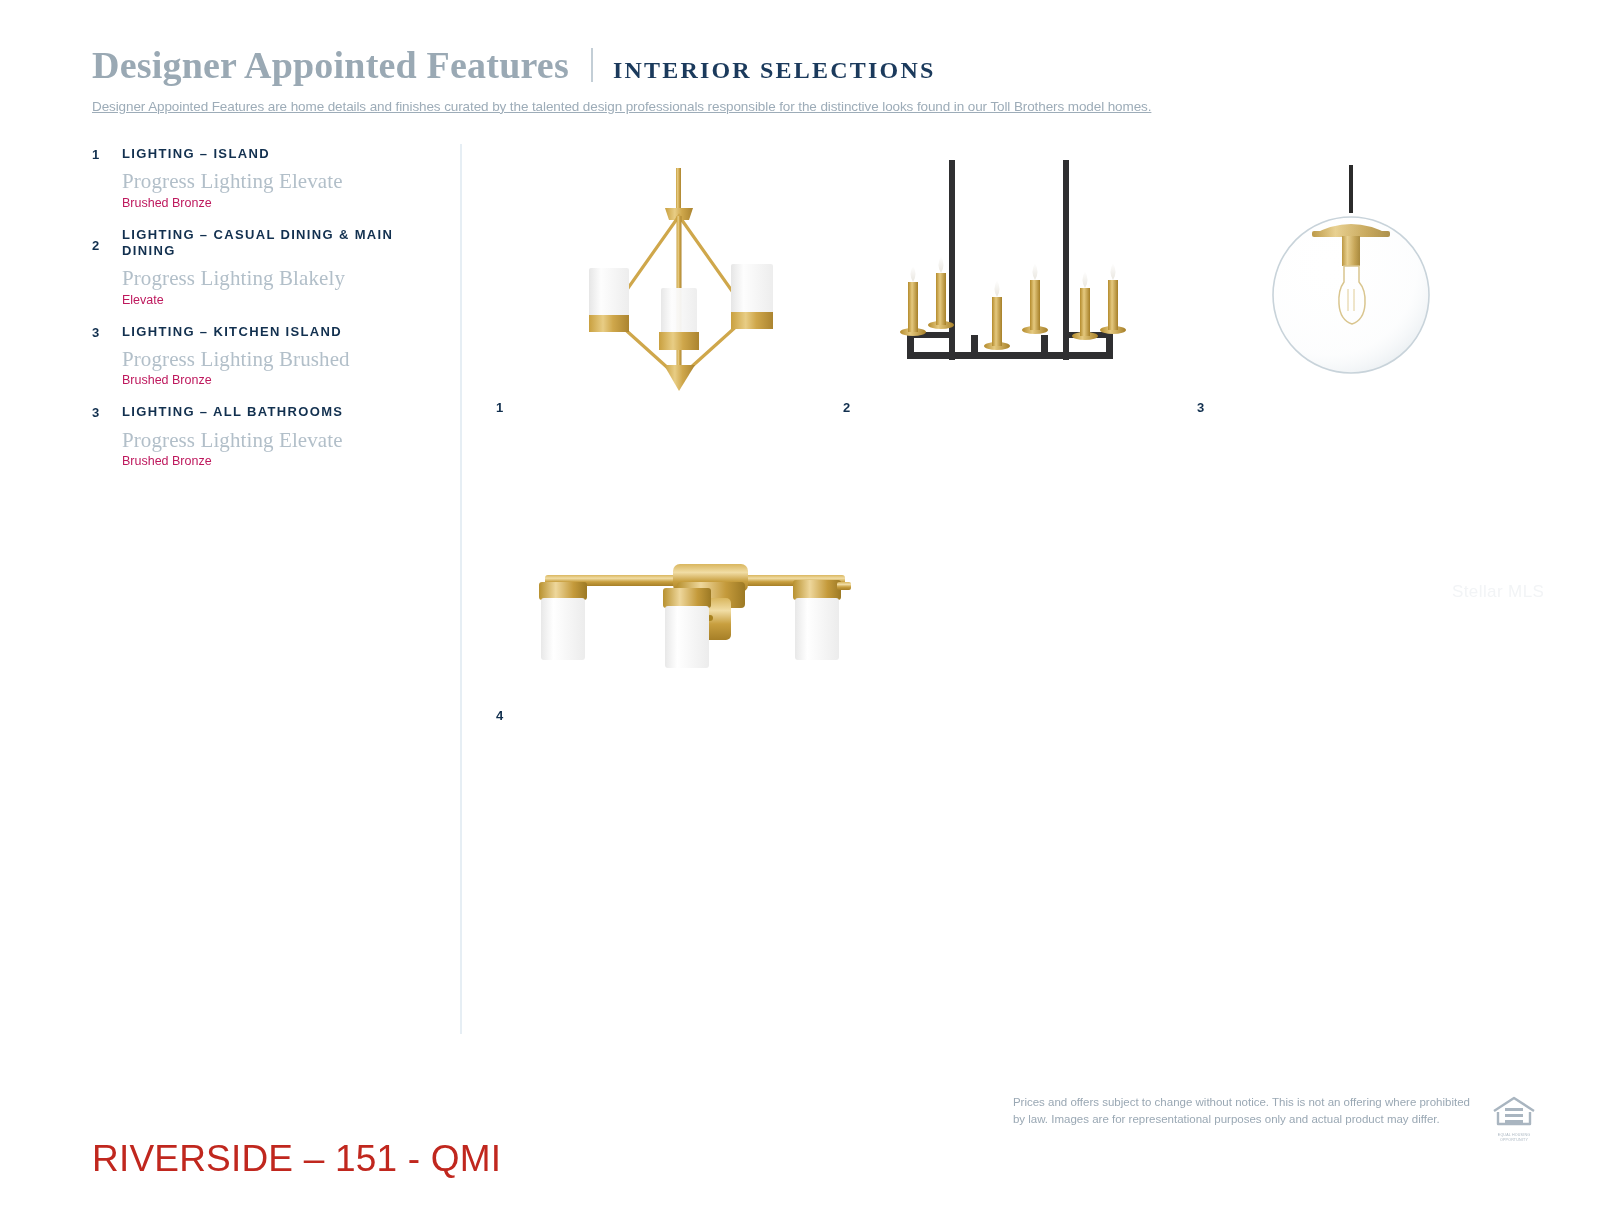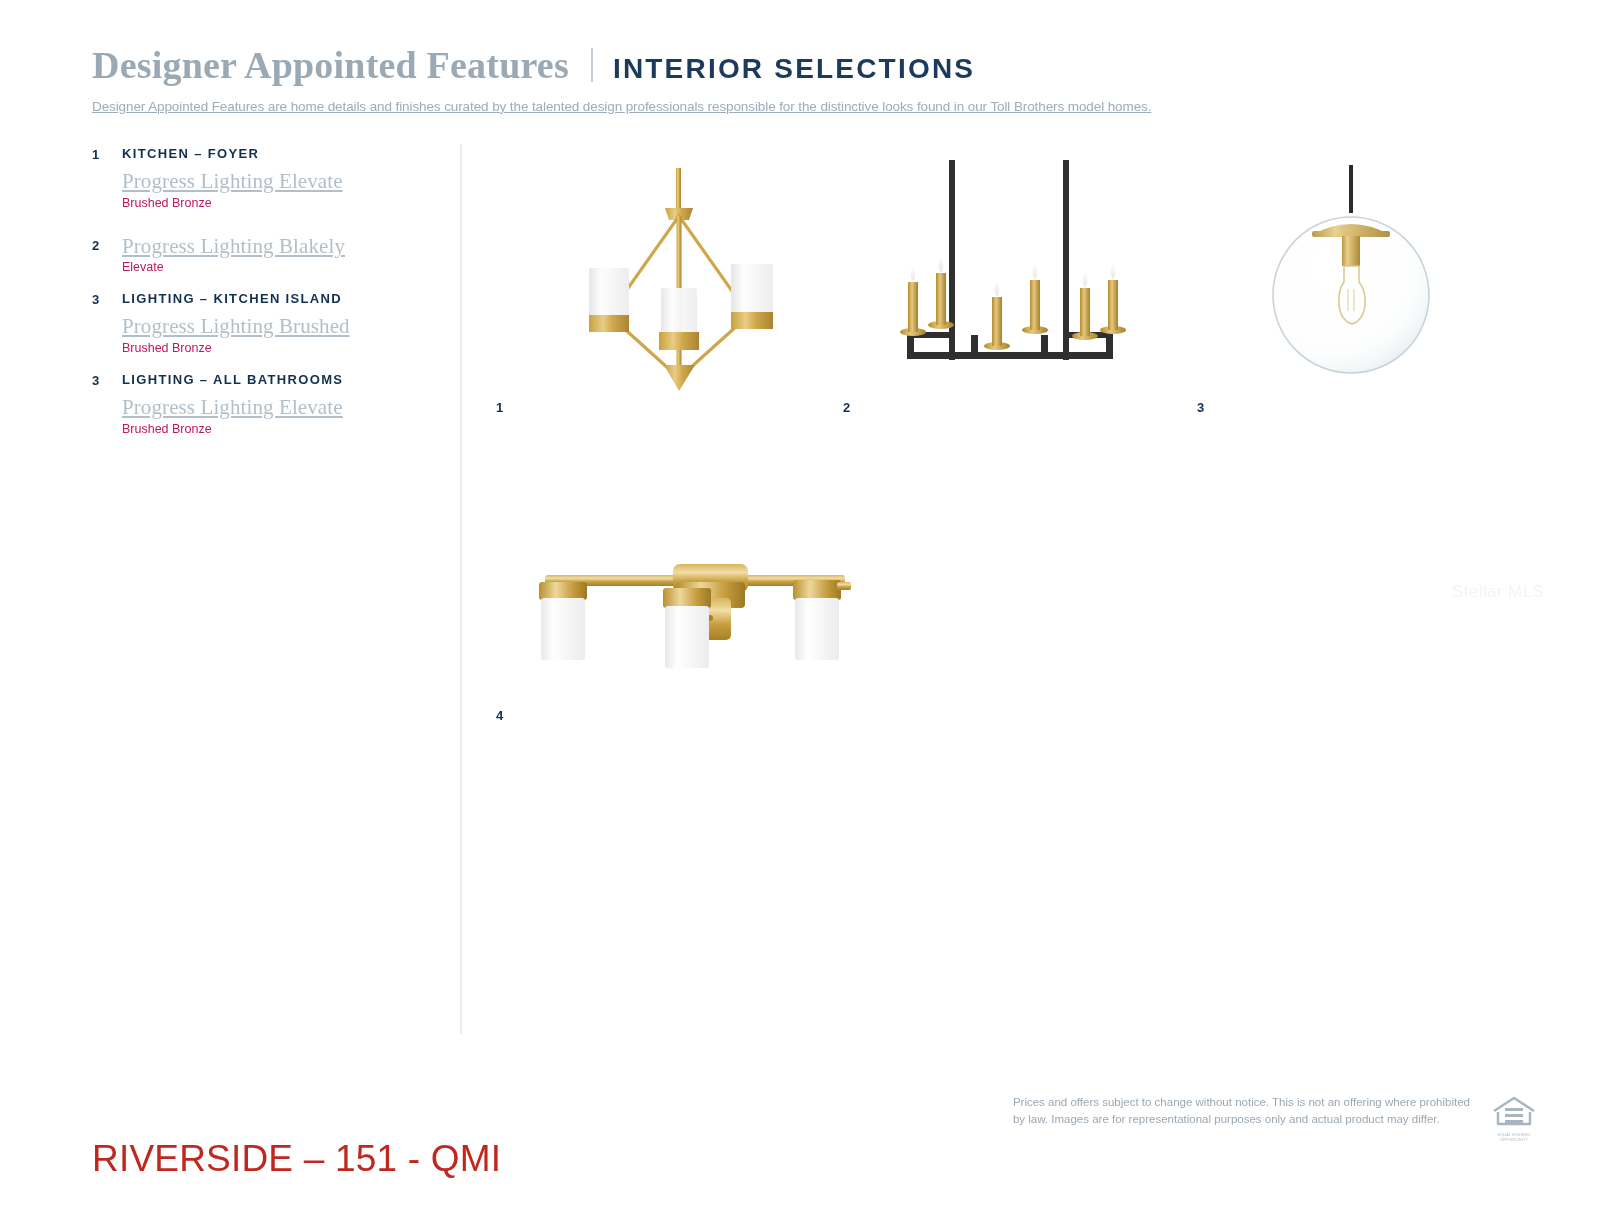--- a/index.html
+++ b/index.html
@@ -17,22 +17,22 @@
   .title-main {
     font-family: "Liberation Serif", serif;
     font-size: 38px; font-weight: 700; letter-spacing: .2px;
     color: #9aa9b4; line-height: 1.05; white-space: nowrap;
   }
   .title-divider {
     display:inline-block; width:2px; height:34px; background:#c3ced6;
     margin: 0 20px 0 22px; position: relative; top: 4px;
   }
   .title-sub {
-    font-family: Liberation Sans, sans-serif;
-    font-size: 28px; font-weight: 700; letter-spacing: 2.2px;
+    font-family: Liberation Serif, serif;
+    font-size: 24px; font-weight: 700; letter-spacing: 2.2px;
     color: #1b3a5c; white-space: nowrap;
   }
   .header-desc {
     margin-top: 13px;
     font-size: 13.5px; color: #9dacb8; letter-spacing: -0.1px;
     font-family: "Liberation Sans", sans-serif;
     white-space: nowrap;
     text-decoration: underline;
   }
 
@@ -48,21 +48,21 @@
   .sb-num.mid { padding-top: 11px; }
   .sb-body { flex: 1 1 auto; }
   .sb-cat {
     font-size: 13px; font-weight: 700; letter-spacing: 1.35px;
     color: #12304f; line-height: 1.25;
     font-family: "Liberation Sans", sans-serif;
   }
   .sb-prod {
     font-family: "Liberation Serif", serif;
     font-size: 21px; color: #b2bfc9; line-height: 1.45;
-    margin-top: 4px; letter-spacing: .1px; text-decoration: underline;
+    margin-top: 4px; letter-spacing: .1px;
   }
   .sb-fin {
     font-size: 12.5px; color: #be185d; line-height: 1.2;
     margin-top: -1px; margin-bottom: 14px;
     font-family: "Liberation Sans", sans-serif;
   }
 
   
   .vdivider {
     position: absolute; left: 440px; top: 144px;
@@ -111,29 +111,30 @@
       <span class="title-sub">INTERIOR SELECTIONS</span>
     </div>
     <div class="header-desc">Designer Appointed Features are home details and finishes curated by the talented design professionals responsible for the distinctive looks found in our Toll Brothers model homes.</div>
   </div>
 
   <div class="sidebar">
 
     <div class="sb-item">
       <div class="sb-num">1</div>
       <div class="sb-body">
-        <div class="sb-cat">KITCHEN – FOYER</div>
+        <div class="sb-cat">LIGHTING – ISLAND</div>
         <div class="sb-prod">Progress Lighting Elevate</div>
         <div class="sb-fin">Brushed Bronze</div>
       </div>
     </div>
 
     <div class="sb-item">
       <div class="sb-num mid">2</div>
       <div class="sb-body">
+        <div class="sb-cat">LIGHTING – CASUAL DINING &amp; MAIN DINING</div>
         <div class="sb-prod">Progress Lighting Blakely</div>
         <div class="sb-fin">Elevate</div>
       </div>
     </div>
 
     <div class="sb-item">
       <div class="sb-num">3</div>
       <div class="sb-body">
         <div class="sb-cat">LIGHTING – KITCHEN ISLAND</div>
         <div class="sb-prod">Progress Lighting Brushed</div>

